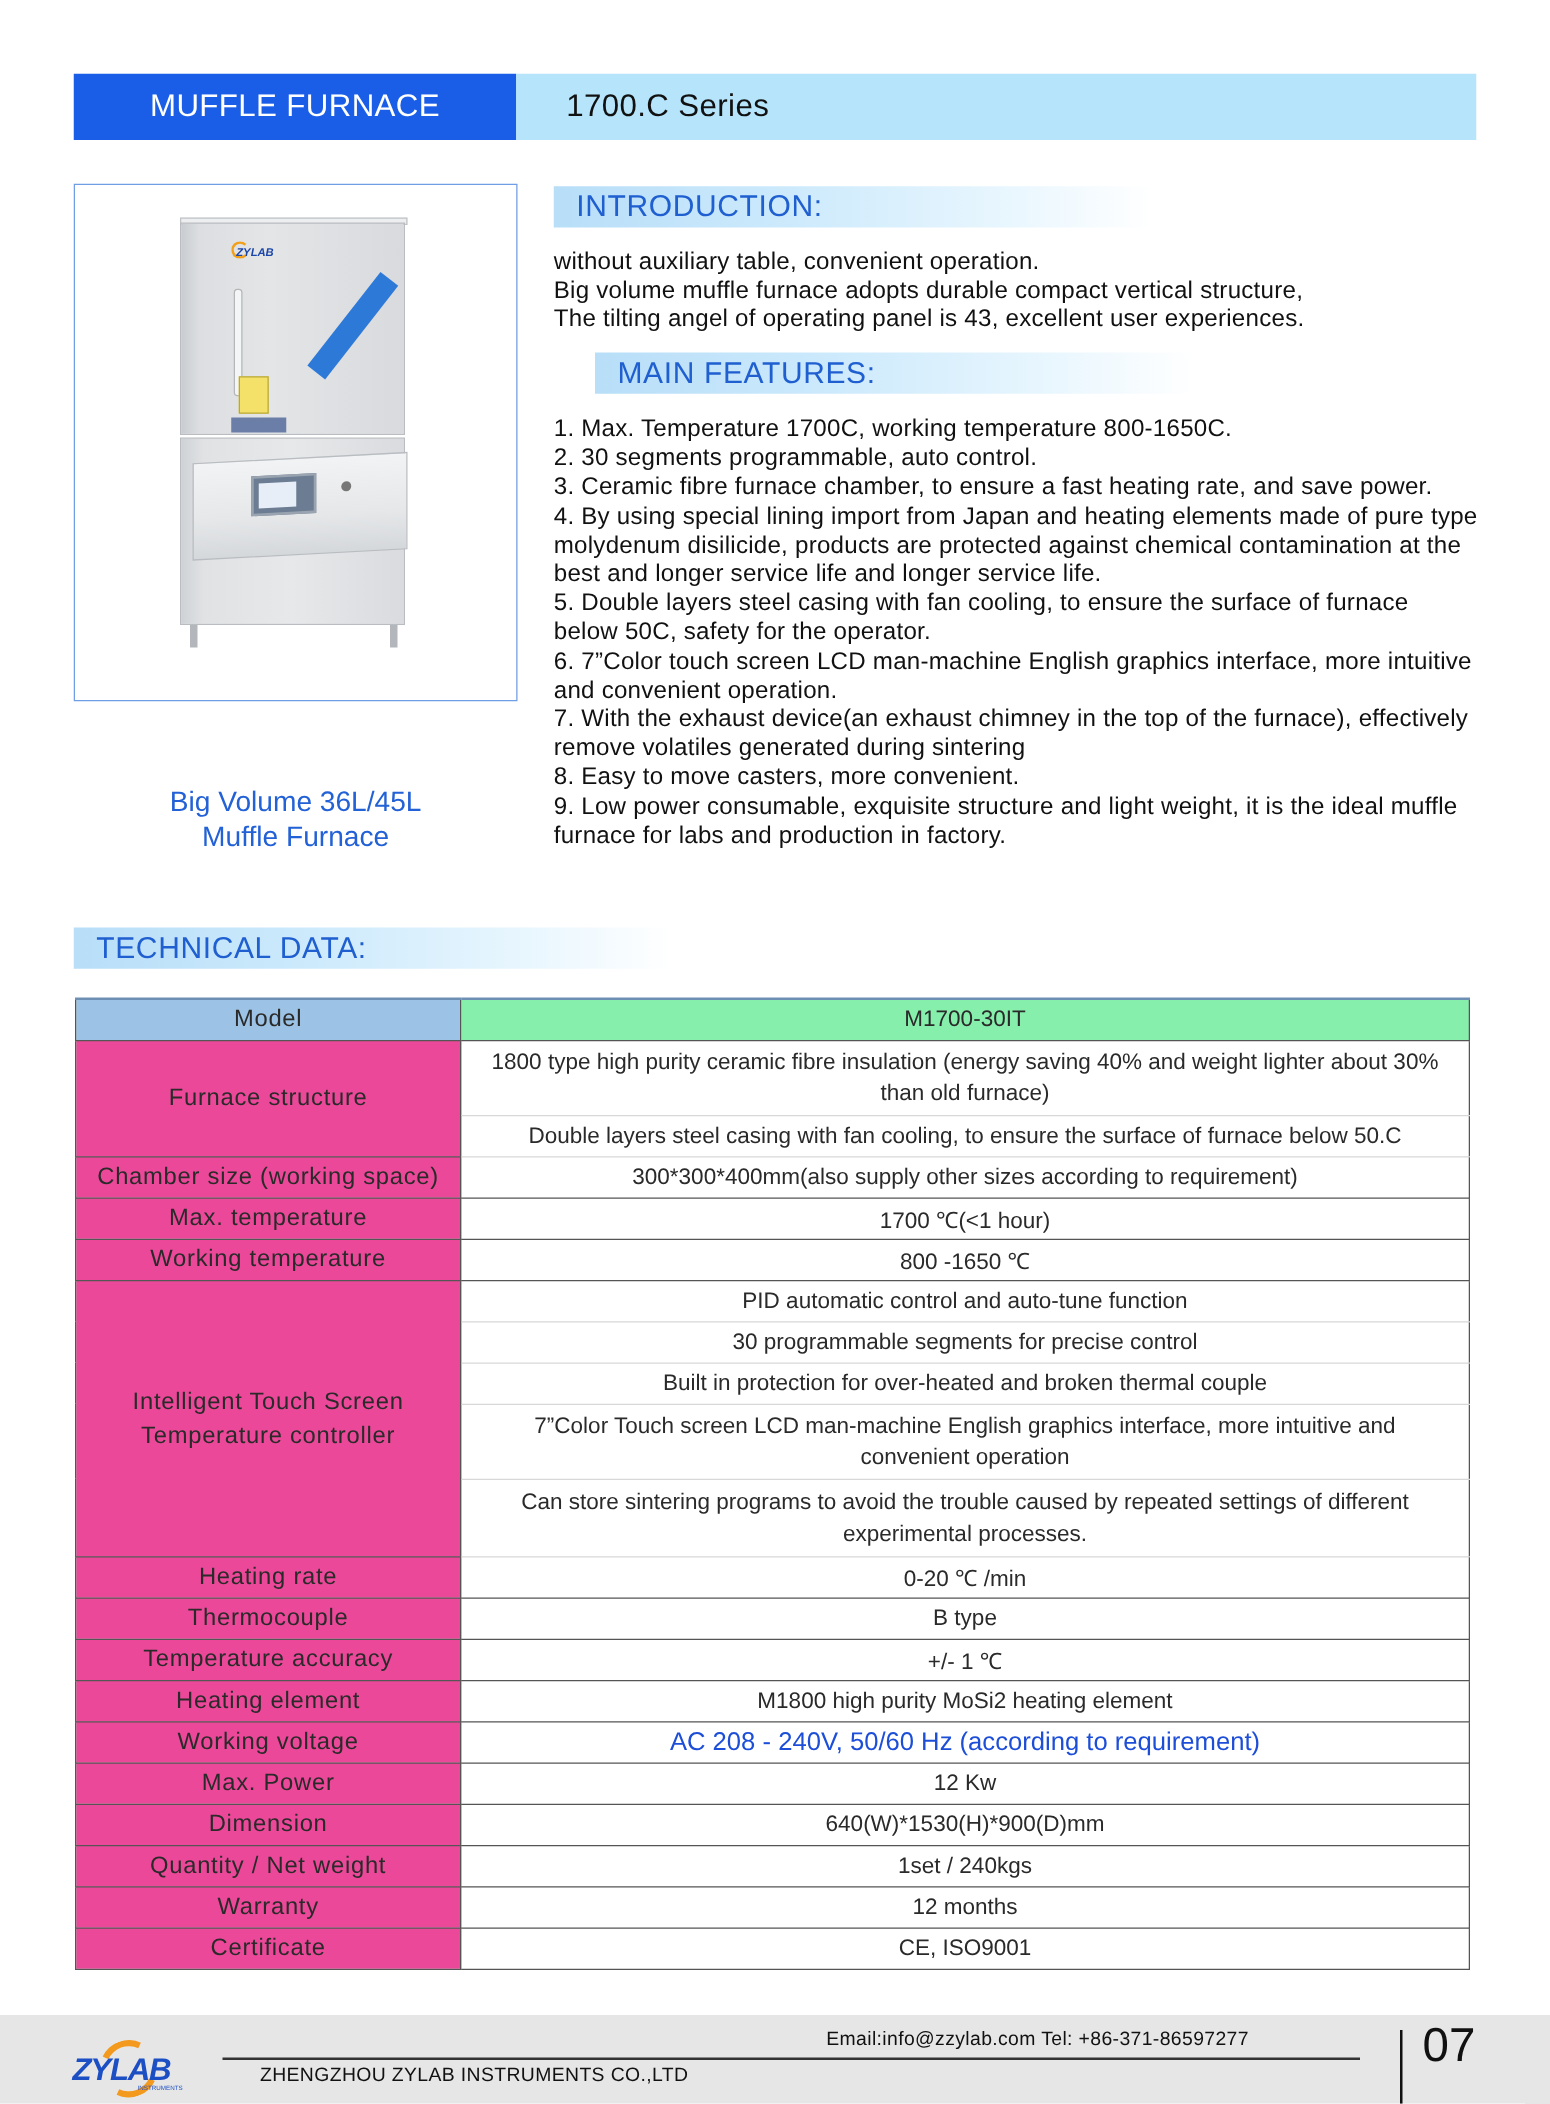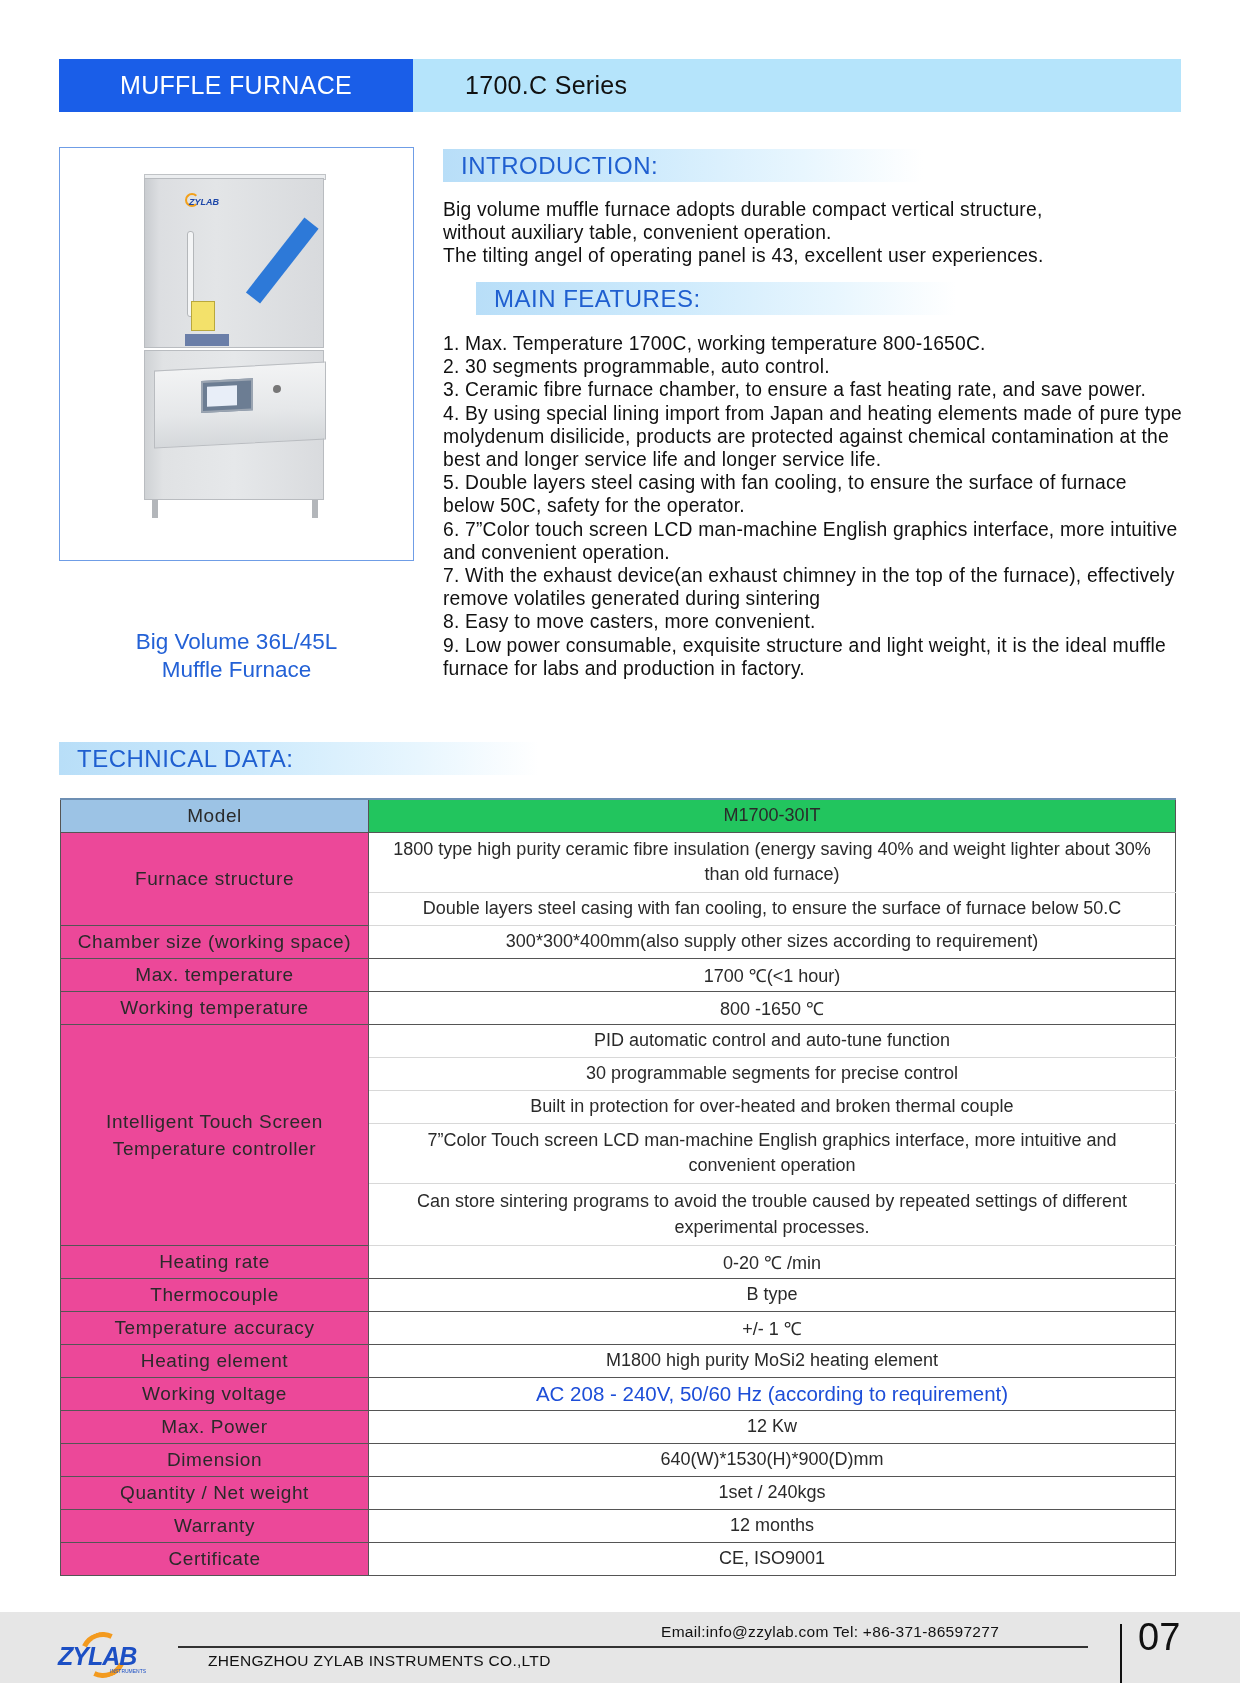--- a/index.html
+++ b/index.html
@@ -4,21 +4,21 @@
 <style>
   * { box-sizing: border-box; margin: 0; padding: 0; }
   html, body { width: 1240px; height: 1683px; background: #ffffff; overflow: hidden; }
   body { position: relative; font-family: "Liberation Sans", sans-serif; color: #1a1a1a; }
 
   
   .header { position: absolute; left: 59px; top: 59px; width: 1122px; height: 53px; display: flex; }
   .header-left { width: 354px; height: 100%; background: #1a5ee8; color: #fff; font-size: 25px;
     display: flex; align-items: center; justify-content: center; letter-spacing: 0.3px; }
   .header-right { flex: 1; height: 100%; background: #b5e4fb; color: #111; font-size: 25px;
-    display: flex; align-items: center; padding-left: 52px; letter-spacing: 0.3px; }
+    display: flex; align-items: center; padding-left: 40px; letter-spacing: 0.3px; }
 
   
   .photo-frame { position: absolute; left: 59px; top: 147px; width: 355px; height: 414px;
     border: 1.5px solid #6f9de6; background: #fff; overflow: hidden; }
   .furnace { position: absolute; left: 84px; top: 30px; width: 190px; height: 358px; }
   .f-upper { position: absolute; left: 0; top: 0; width: 180px; height: 170px;
     background: linear-gradient(90deg, #c9ccd0 0%, #dcdee1 8%, #e3e5e7 40%, #d8dadd 100%);
     border: 1px solid #b9bcc0; }
   .f-lower { position: absolute; left: 0; top: 172px; width: 180px; height: 150px;
     background: linear-gradient(90deg, #cfd2d5 0%, #e0e2e4 10%, #e6e8ea 50%, #d9dbde 100%);
@@ -54,21 +54,21 @@
     color: #111; letter-spacing: 0.2px; }
   .intro-text { top: 198px; }
   .features-text { top: 332px; }
   .text-block p { margin: 0; }
 
   
   .spec-table { position: absolute; left: 60px; top: 798px; width: 1116px; border-collapse: collapse;
     font-size: 18px; color: #2a2a2a; }
   .spec-table td { border: 1px solid #555; text-align: center; vertical-align: middle; padding: 0 3px; }
   .spec-table td.label { width: 308px; background: #ec4899; letter-spacing: 0.6px; font-size: 19px; }
-  .spec-table tr.head td { background: #22c55e; height: 33px; border-top: 2px solid #6d8fb3; }
+  .spec-table tr.head td { background: #86efac; height: 33px; border-top: 2px solid #6d8fb3; }
   .spec-table tr.head td.label { background: #9cc3e5; }
   .spec-table td.sub { border-top: 1px solid #d8d8d8; border-bottom: 1px solid #d8d8d8; }
   .spec-table td.big { font-size: 20.5px; color: #1d4ed8; }
   .r1 { height: 33px; }
   .r-tall { height: 60px; }
 
   
   .footer { position: absolute; left: 0; top: 1612px; width: 1240px; height: 71px; background: #e6e6e6; }
   .footer-logo { position: absolute; left: 58px; top: 20px; width: 100px; height: 46px; }
   .footer-logo .ring { position: absolute; left: 22px; top: 0; width: 46px; height: 46px;
@@ -113,22 +113,22 @@
     <div class="f-leg" style="left:168px"></div>
   </div>
 </div>
 <div class="photo-caption">
   <div>Big Volume 36L/45L</div>
   <div>Muffle Furnace</div>
 </div>
 
 <div class="section-head intro-head">INTRODUCTION:</div>
 <div class="text-block intro-text">
+  <p>without auxiliary table, convenient operation.</p>
   <p>Big volume muffle furnace adopts durable compact vertical structure,</p>
-  <p>without auxiliary table, convenient operation.</p>
   <p>The tilting angel of operating panel is 43, excellent user experiences.</p>
 </div>
 
 <div class="section-head features-head">MAIN FEATURES:</div>
 <div class="text-block features-text">
   <p>1. Max. Temperature 1700C, working temperature 800-1650C.</p>
   <p>2. 30 segments programmable, auto control.</p>
   <p>3. Ceramic fibre furnace chamber, to ensure a fast heating rate, and save power.</p>
   <p>4. By using special lining import from Japan and heating elements made of pure type molydenum disilicide, products are protected against chemical contamination at the best and longer service life and longer service life.</p>
   <p>5. Double layers steel casing with fan cooling, to ensure the surface of furnace below 50C, safety for the operator.</p>

